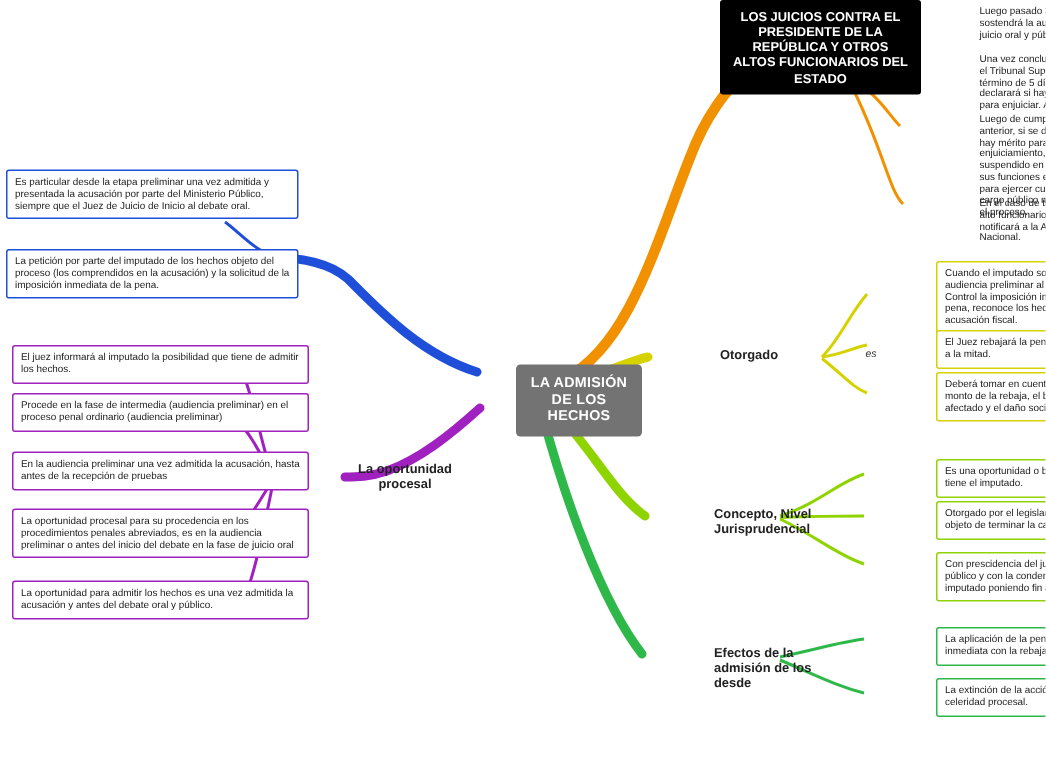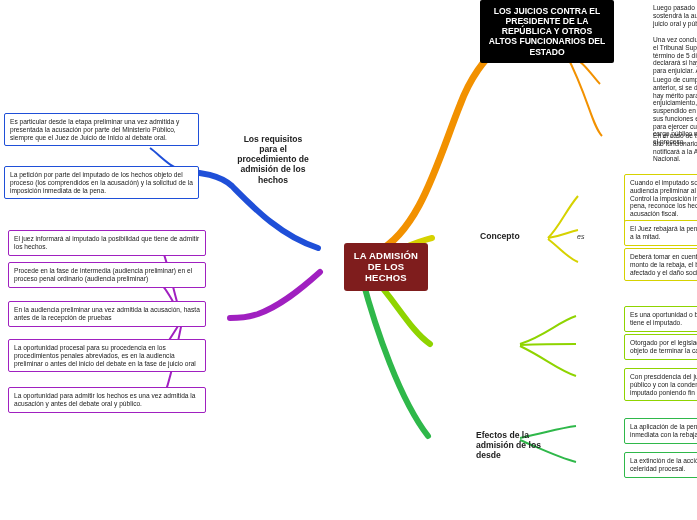--- a/index.html
+++ b/index.html
@@ -30,21 +30,21 @@
     pointer-events: none;
   }
   .node {
     position: absolute;
     box-sizing: border-box;
     line-height: 1.18;
     margin-left: 48px;
   }
   
   .central {
-    background: #7f1d1d;
+    background: #737373;
     color: #ffffff;
     font-weight: bold;
     font-size: 9.5px;
     text-align: center;
     padding: 7px 8px;
     border-radius: 3px;
     letter-spacing: .2px;
   }
   
   .topbox {
@@ -127,35 +127,36 @@
 
   <div class="node small-conn-label" style="left:529px; top:233px;">es</div>
 
   <div class="node topbox" style="left:432px; top:0px; width:134px;">LOS JUICIOS CONTRA EL PRESIDENTE DE LA REPÚBLICA Y OTROS ALTOS FUNCIONARIOS DEL ESTADO</div>
 
   <div class="node leaf noborder" style="left:600px; top:0px; width:97px;">Luego pasado 30 días sostendrá la audiencia del juicio oral y pública.</div>
   <div class="node leaf noborder" style="left:600px; top:32px; width:97px;">Una vez concluido el debate, el Tribunal Supremo dentro el término de 5 días siguientes, declarará si hay o no mérito para enjuiciar. Art. 380 COPP</div>
   <div class="node leaf noborder" style="left:600px; top:72px; width:97px;">Luego de cumplir con lo anterior, si se declara que hay mérito para el enjuiciamiento, quedará suspendido en el ejercicio de sus funciones e inhabilitados para ejercer cualquier otro cargo público mientras dure el proceso.</div>
   <div class="node leaf noborder" style="left:600px; top:128px; width:97px;">En el caso de tratarse de un alto funcionario, se le notificará a la Asamblea Nacional.</div>
 
-  <div class="node branch-label" style="left:186px; top:134px; width:78px;">Los requisitos para el procedimiento de admisión de los hechos</div>
   <div class="node leaf" style="left:-44px; top:113px; width:195px; border-color:#1f4fd8;">Es particular desde la etapa preliminar una vez admitida y presentada la acusación por parte del Ministerio Público, siempre que el Juez de Juicio de Inicio al debate oral.</div>
   <div class="node leaf" style="left:-44px; top:166px; width:195px; border-color:#1f4fd8;">La petición por parte del imputado de los hechos objeto del proceso (los comprendidos en la acusación) y la solicitud de la imposición inmediata de la pena.</div>
 
+  <div class="node branch-label" style="left:182px; top:307px; width:80px;">La oportunidad procesal</div>
   <div class="node leaf" style="left:-40px; top:230px; width:198px; border-color:#a020c0;">El juez informará al imputado la posibilidad que tiene de admitir los hechos.</div>
   <div class="node leaf" style="left:-40px; top:262px; width:198px; border-color:#a020c0;">Procede en la fase de intermedia (audiencia preliminar) en el proceso penal ordinario (audiencia preliminar)</div>
   <div class="node leaf" style="left:-40px; top:301px; width:198px; border-color:#a020c0;">En la audiencia preliminar una vez admitida la acusación, hasta antes de la recepción de pruebas</div>
   <div class="node leaf" style="left:-40px; top:339px; width:198px; border-color:#a020c0;">La oportunidad procesal para su procedencia en los procedimientos penales abreviados, es en la audiencia preliminar o antes del inicio del debate en la fase de juicio oral</div>
   <div class="node leaf" style="left:-40px; top:387px; width:198px; border-color:#a020c0;">La oportunidad para admitir los hechos es una vez admitida la acusación y antes del debate oral y público.</div>
 
-  <div class="node branch-label" style="left:432px; top:231px; width:58px; text-align:left;">Concepto</div>
+  <div class="node branch-label" style="left:432px; top:231px; width:58px; text-align:left;">Otorgado</div>
   <div class="node leaf" style="left:576px; top:174px; width:121px; border-color:#d6d200;">Cuando el imputado solicita en la audiencia preliminar al Juez de Control la imposición inmediata de la pena, reconoce los hechos de la acusación fiscal.</div>
   <div class="node leaf" style="left:576px; top:220px; width:121px; border-color:#d6d200;">El Juez rebajará la pena a un tercio a la mitad.</div>
   <div class="node leaf" style="left:576px; top:248px; width:121px; border-color:#d6d200;">Deberá tomar en cuenta para fijar el monto de la rebaja, el bien jurídico afectado y el daño social causado.</div>
 
+  <div class="node branch-label" style="left:428px; top:337px; width:86px; text-align:left;">Concepto, Nivel Jurisprudencial</div>
   <div class="node leaf" style="left:576px; top:306px; width:121px; border-color:#8fd400;">Es una oportunidad o beneficio que tiene el imputado.</div>
   <div class="node leaf" style="left:576px; top:334px; width:121px; border-color:#8fd400;">Otorgado por el legislador, con el objeto de terminar la causa penal.</div>
   <div class="node leaf" style="left:576px; top:368px; width:121px; border-color:#8fd400;">Con prescidencia del juicio oral y público y con la condena del imputado poniendo fin al proceso.</div>
 
   <div class="node branch-label" style="left:428px; top:430px; width:88px; text-align:left;">Efectos de la admisión de los desde</div>
   <div class="node leaf" style="left:576px; top:418px; width:121px; border-color:#2fb84a;">La aplicación de la pena es inmediata con la rebaja.</div>
   <div class="node leaf" style="left:576px; top:452px; width:121px; border-color:#2fb84a;">La extinción de la acción penal y celeridad procesal.</div>
 
 </div>
 

